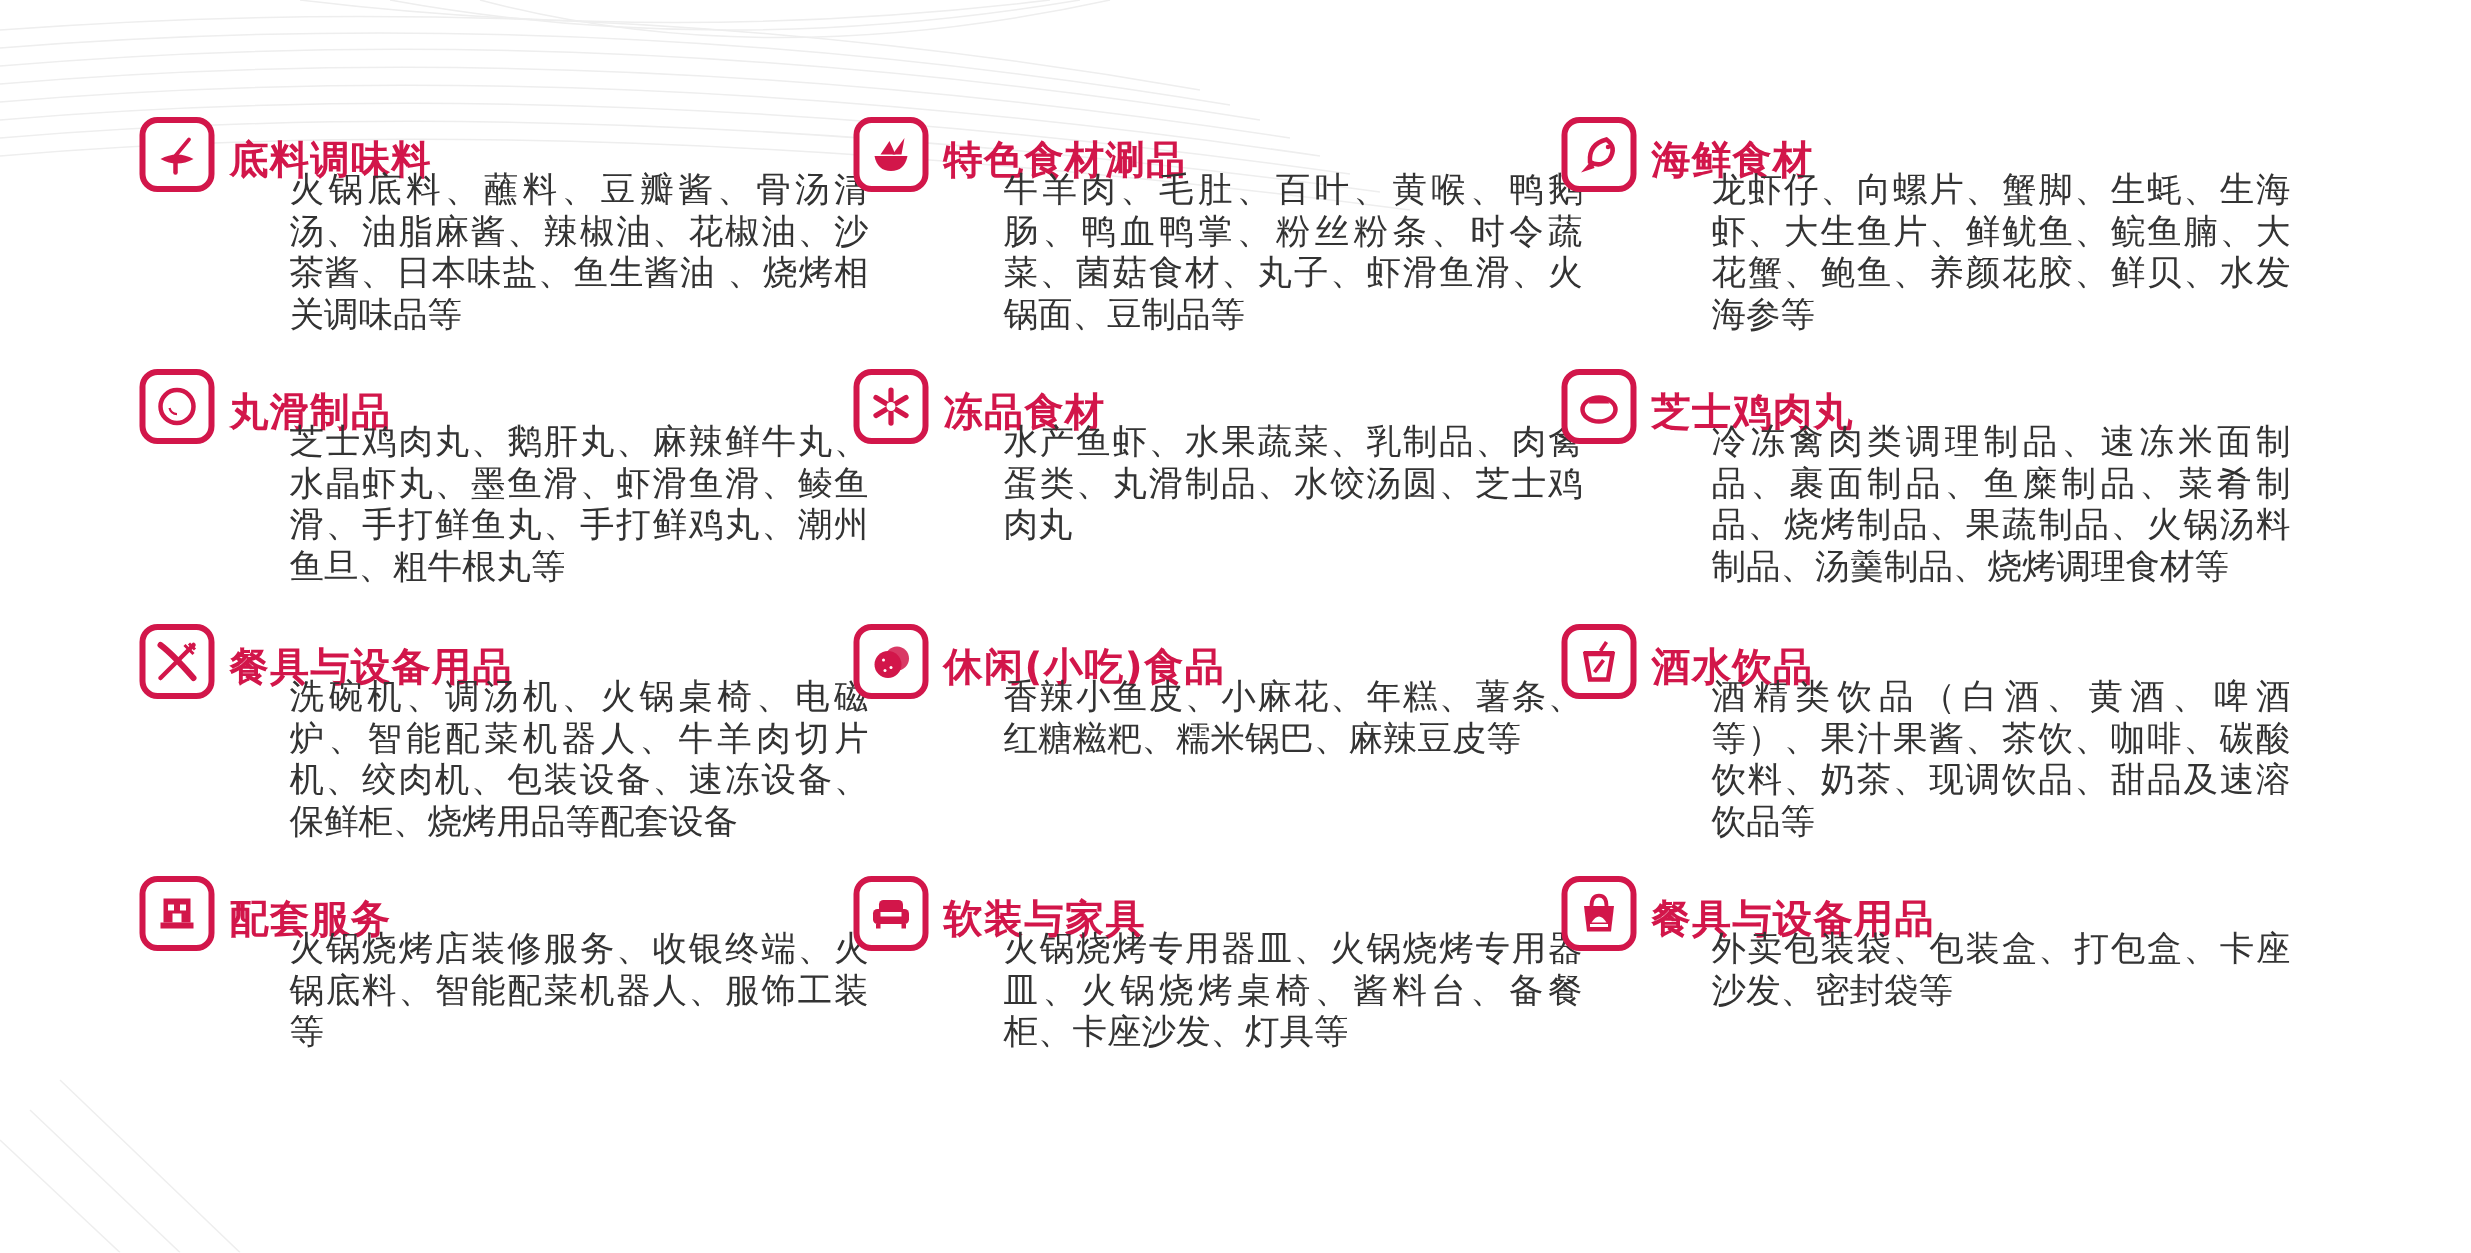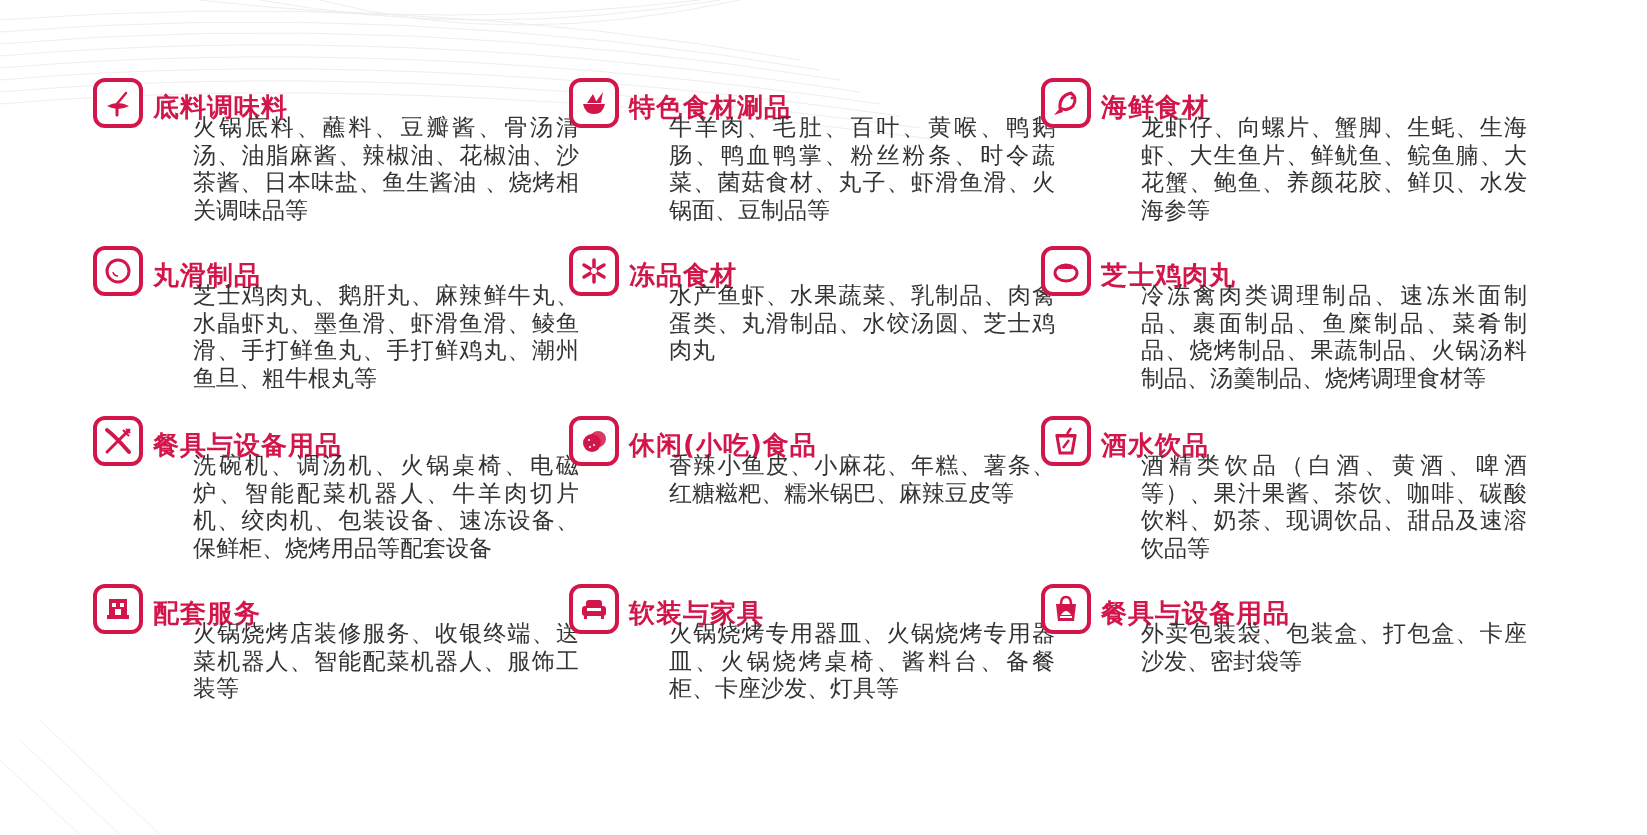--- a/index.html
+++ b/index.html
@@ -94,21 +94,21 @@
     <div class="icon-box">
       <svg viewBox="0 0 30 30">
           <rect x="6" y="5" width="18" height="16" fill="#d2164a"></rect>
           <rect x="9" y="9" width="4" height="4" fill="#fff"></rect>
           <rect x="17" y="9" width="4" height="4" fill="#fff"></rect>
           <rect x="12" y="15" width="6" height="6" fill="#fff"></rect>
           <rect x="4" y="21" width="22" height="4" fill="#d2164a"></rect>
         </svg>
     </div>
     <div class="cat-title">配套服务</div>
-    <div class="cat-desc">火锅烧烤店装修服务、收银终端、送菜机器人、智能配菜机器人、服饰工装等</div>
+    <div class="cat-desc">火锅烧烤店装修服务、收银终端、火锅底料、智能配菜机器人、服饰工装等</div>
   </div>
 
   <div class="category" style="left:569px; top:72px;">
     <div class="icon-box">
       <svg viewBox="0 0 30 30">
           <path d="M4,16 L26,16 Q24,26 15,26 Q6,26 4,16 Z" fill="#d2164a"></path>
           <path d="M8,15 L14,6 L18,15 Z" fill="#d2164a"></path>
           <path d="M16,15 L24,4 L22,15 Z" fill="#d2164a"></path>
         </svg>
     </div>

